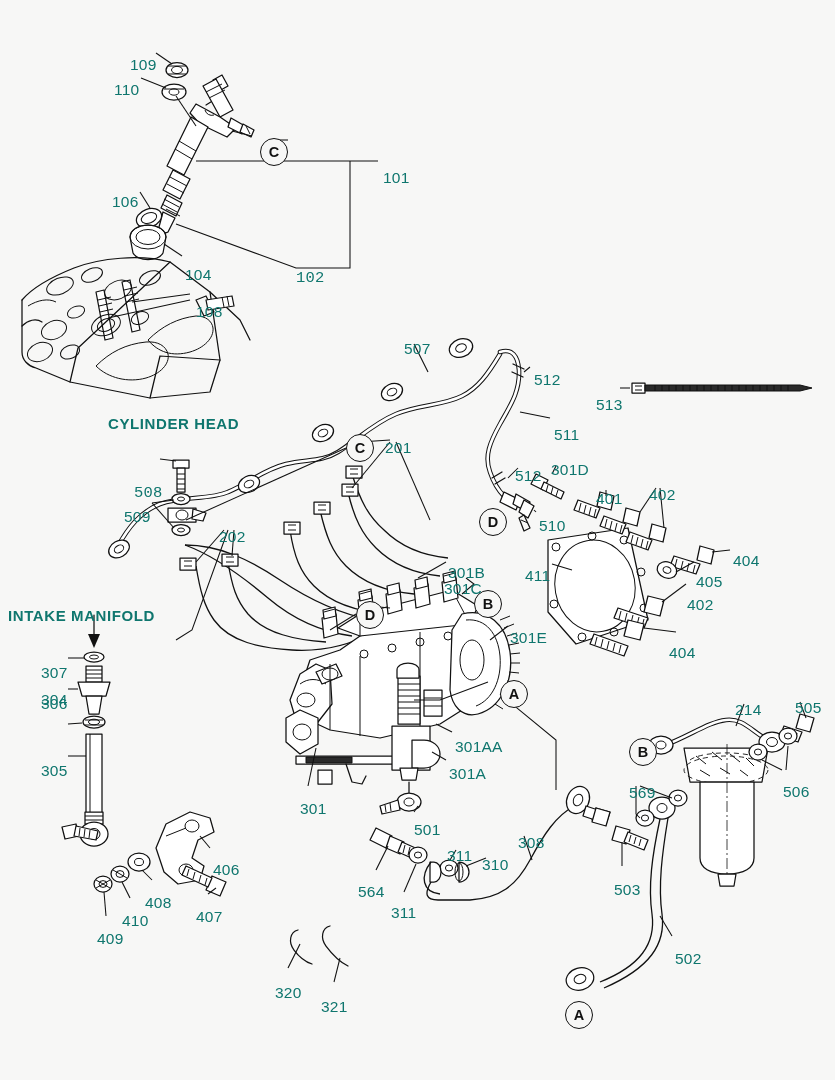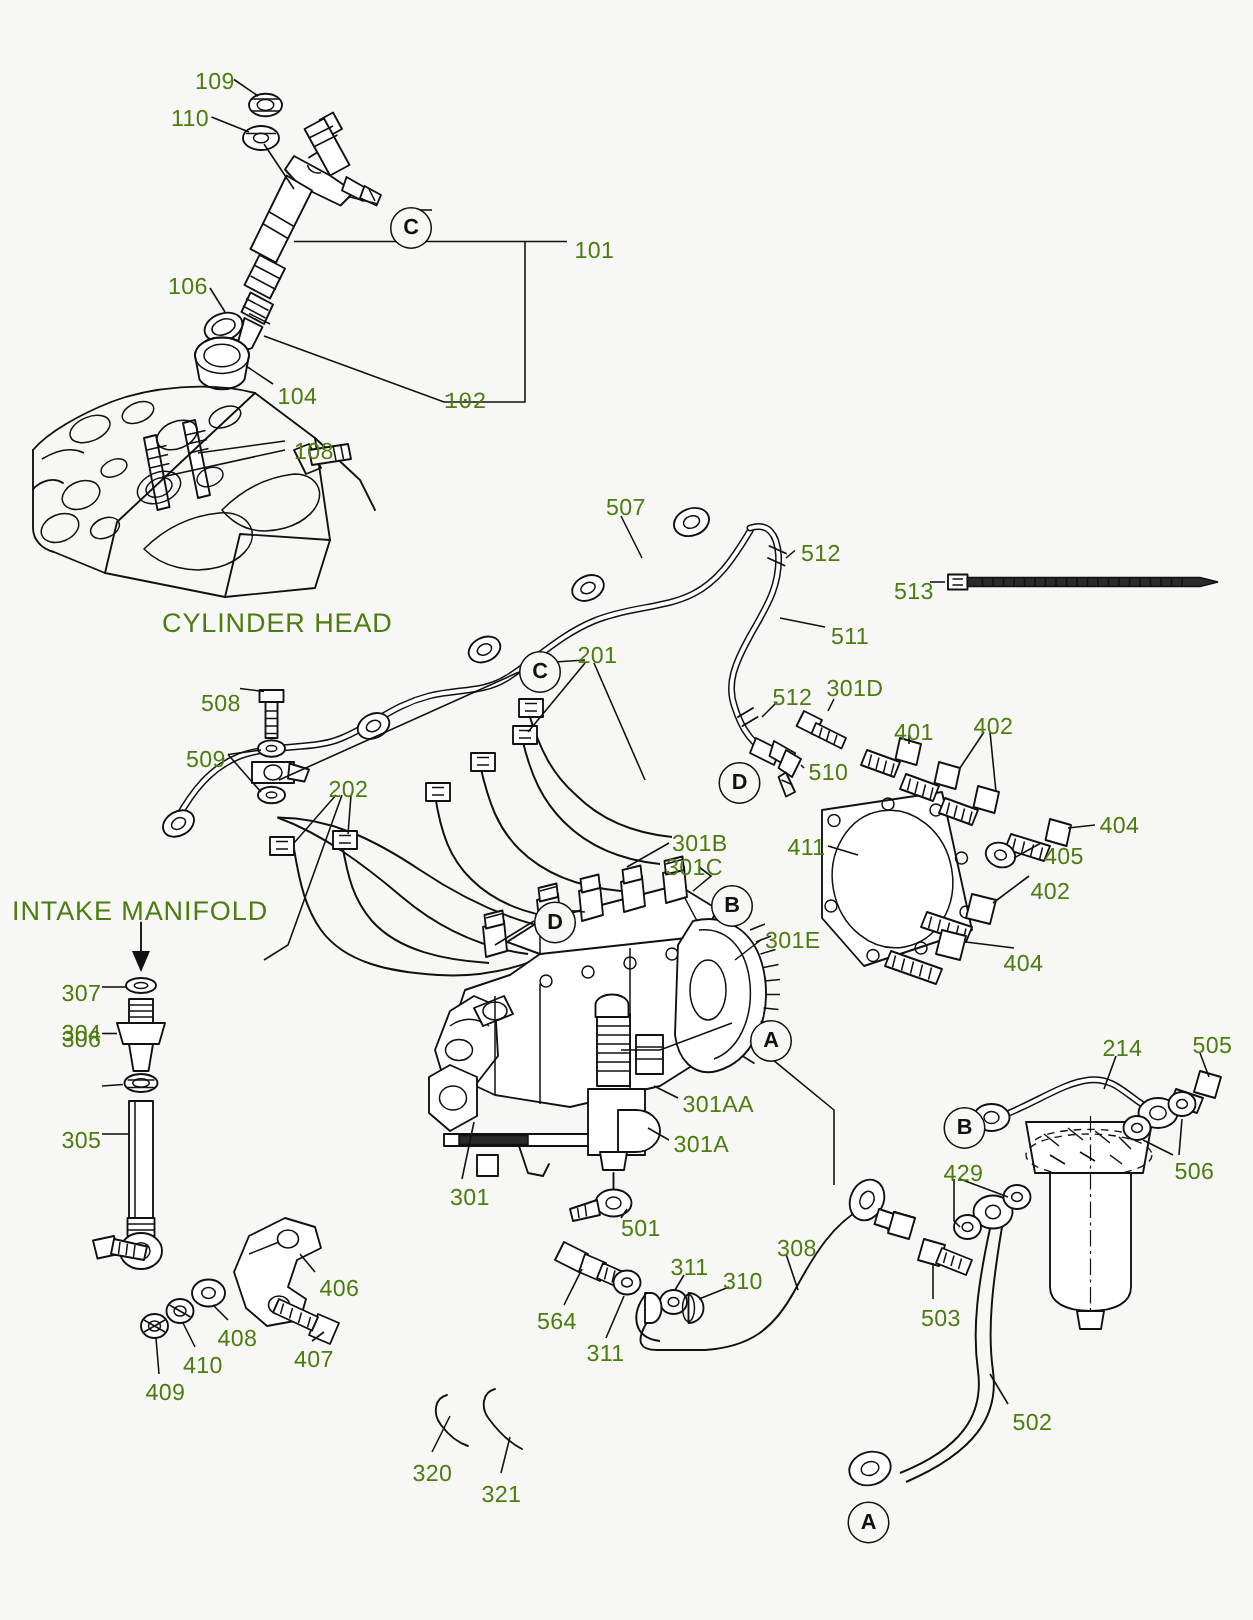--- a/index.html
+++ b/index.html
@@ -9,27 +9,28 @@
     font-family:"Liberation Sans", sans-serif;
     overflow:hidden;
     position:relative;
   }
   #sheet{position:absolute;inset:0;}
   #sheet svg{position:absolute;top:0;left:0;}
   .lbl{
     position:absolute;
     font-family:"Liberation Sans", sans-serif;
     font-size:15.5px;
-    color:#4d7c0f;
+    color:#0f766e;
     white-space:nowrap;
     letter-spacing:.2px;
     line-height:1;
     user-select:none;
+    margin-top:10px;
   }
-  .lbl.sect{font-size:18px;letter-spacing:.6px;}
+  .lbl.sect{font-size:15px;letter-spacing:.6px;font-weight:bold;}
   .cir{
     position:absolute;
     width:26px;height:26px;
     border:1.6px solid #111;
     border-radius:50%;
     background:#f7f7f6;
     color:#111;
     font-size:14.5px;
     font-weight:600;
     display:flex;align-items:center;justify-content:center;
@@ -645,21 +646,21 @@
 <div class="lbl" style="left:383px;top:160px;">101</div>
 <div class="lbl" style="left:112px;top:184px;">106</div>
 <div class="lbl" style="left:185px;top:257px;">104</div>
 <div class="lbl" style="left:296px;top:261px;font-family:Liberation Mono, monospace;">102</div>
 <div class="lbl" style="left:196px;top:294px;">108</div>
 <div class="lbl" style="left:404px;top:331px;">507</div>
 <div class="lbl" style="left:534px;top:362px;">512</div>
 <div class="lbl" style="left:596px;top:387px;">513</div>
 <div class="lbl" style="left:554px;top:417px;">511</div>
 <div class="lbl" style="left:385px;top:430px;">201</div>
-<div class="lbl" style="left:134px;top:462px;">508</div>
+<div class="lbl" style="left:134px;top:476px;font-family:Liberation Mono, monospace;">508</div>
 <div class="lbl" style="left:515px;top:458px;">512</div>
 <div class="lbl" style="left:551px;top:452px;">301D</div>
 <div class="lbl" style="left:596px;top:481px;">401</div>
 <div class="lbl" style="left:649px;top:477px;">402</div>
 <div class="lbl" style="left:124px;top:499px;">509</div>
 <div class="lbl" style="left:539px;top:508px;">510</div>
 <div class="lbl" style="left:219px;top:519px;">202</div>
 <div class="lbl" style="left:733px;top:543px;">404</div>
 <div class="lbl" style="left:525px;top:558px;">411</div>
 <div class="lbl" style="left:448px;top:555px;">301B</div>
@@ -670,21 +671,21 @@
 <div class="lbl" style="left:669px;top:635px;">404</div>
 <div class="lbl" style="left:41px;top:655px;">307</div>
 <div class="lbl" style="left:41px;top:686px;">306</div>
 <div class="lbl" style="left:735px;top:692px;">214</div>
 <div class="lbl" style="left:795px;top:690px;">505</div>
 <div class="lbl" style="left:41px;top:682px;">304</div>
 <div class="lbl" style="left:455px;top:729px;">301AA</div>
 <div class="lbl" style="left:41px;top:753px;">305</div>
 <div class="lbl" style="left:783px;top:774px;">506</div>
 <div class="lbl" style="left:449px;top:756px;">301A</div>
-<div class="lbl" style="left:629px;top:775px;">429</div>
+<div class="lbl" style="left:629px;top:775px;">569</div>
 <div class="lbl" style="left:300px;top:791px;">301</div>
 <div class="lbl" style="left:414px;top:812px;">501</div>
 <div class="lbl" style="left:518px;top:825px;">308</div>
 <div class="lbl" style="left:447px;top:838px;">311</div>
 <div class="lbl" style="left:482px;top:847px;">310</div>
 <div class="lbl" style="left:213px;top:852px;">406</div>
 <div class="lbl" style="left:358px;top:874px;">564</div>
 <div class="lbl" style="left:614px;top:872px;">503</div>
 <div class="lbl" style="left:145px;top:885px;">408</div>
 <div class="lbl" style="left:391px;top:895px;">311</div>

